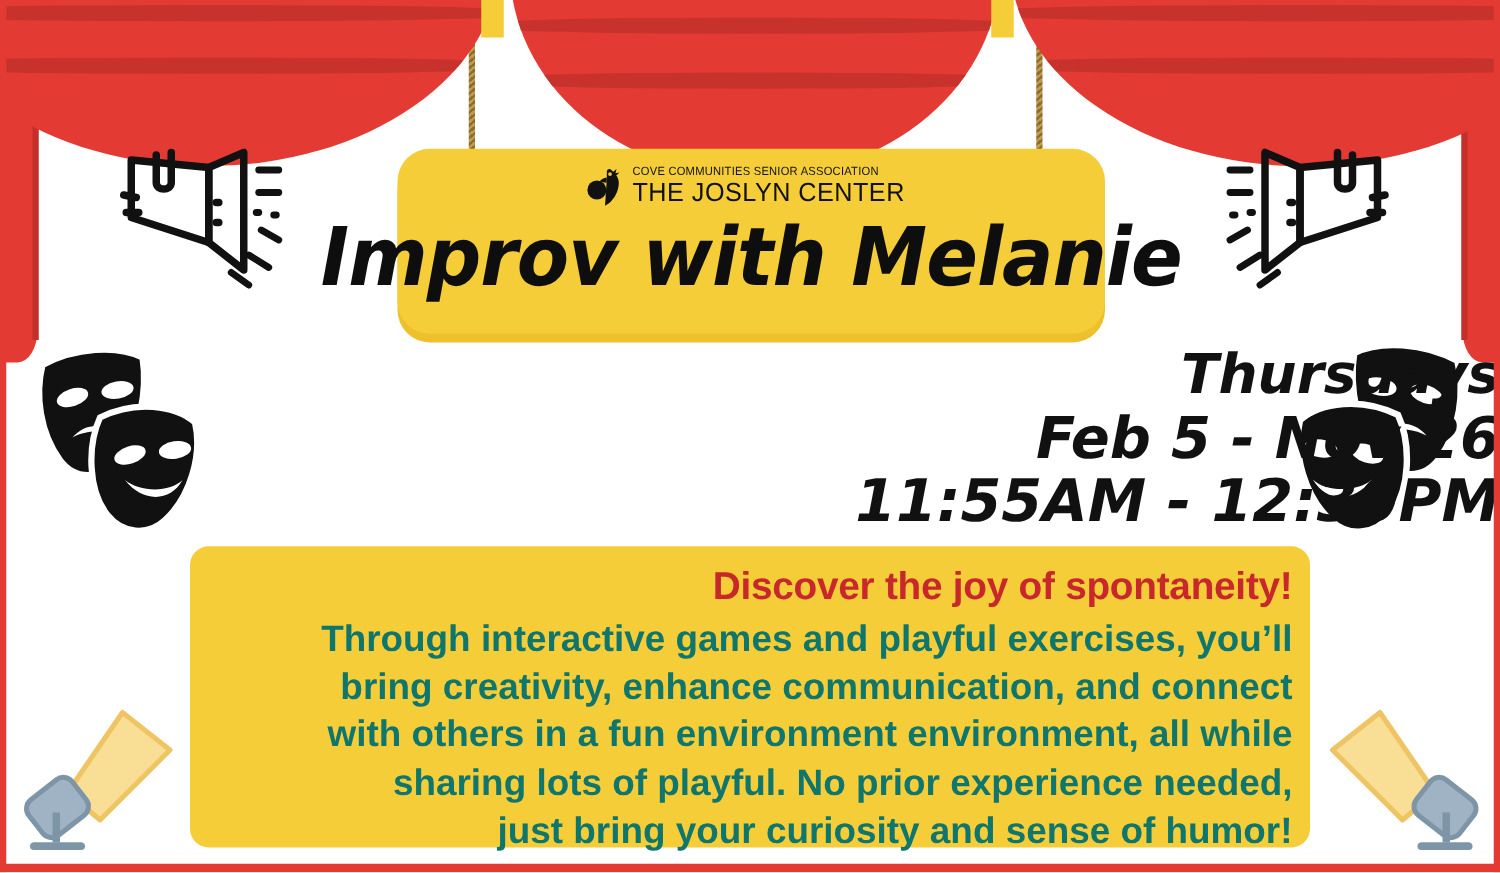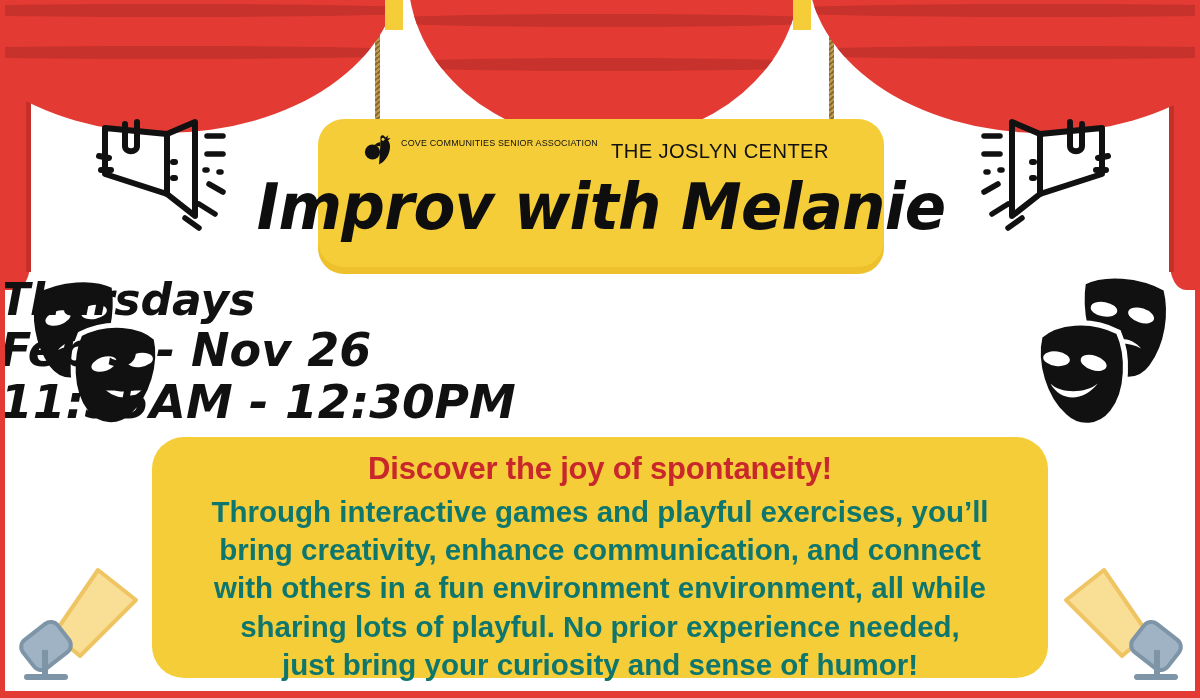--- a/index.html
+++ b/index.html
@@ -119,21 +119,21 @@
   }
 
   
   #logo {
     display: flex;
     align-items: center;
     gap: 7px;
     height: 40px;
   }
   #logo-mark { width: 30px; height: 32px; flex: none; }
-  #logo-text { display: flex; flex-direction: row; line-height: 1; }
+  #logo-text { display: flex; flex-direction: column; line-height: 1; }
   #logo-line-top {
     font-size: 9.5px;
     letter-spacing: 0.2px;
     font-weight: 400;
     color: #111111;
     font-family: "Liberation Sans Narrow", "Liberation Sans", sans-serif;
     transform: scaleX(0.94);
     transform-origin: left center;
     white-space: nowrap;
   }
@@ -161,45 +161,45 @@
     white-space: nowrap;
     transform: scaleY(1.06);
   }
 
   
   #schedule {
     position: absolute;
     left: 0;
     top: 278px;
     width: 1200px;
-    text-align: left;
+    text-align: right;
     z-index: 20;
     font-family: "DejaVu Sans", sans-serif;
     font-style: italic;
     font-weight: bold;
     color: #111111;
     line-height: 1.02;
   }
   .sched-line { white-space: nowrap; }
   #sched-day   { font-size: 44px; letter-spacing: 0px; }
   #sched-dates { font-size: 46px; letter-spacing: 0px; margin-top: 4px; }
   #sched-time  { font-size: 47px; letter-spacing: 0px; margin-top: 4px; }
 
   
   #description-box {
     position: absolute;
     left: 152px;
     top: 437px;
     width: 896px;
     height: 241px;
     background: #F5CD38;
-    border-radius: 32px;
+    border-radius: 15px;
     z-index: 20;
     padding: 12px 14px 0 14px;
-    text-align: center;
+    text-align: right;
   }
   #desc-headline {
     color: #C8282B;
     font-size: 31px;
     font-weight: bold;
     font-family: "Liberation Sans Narrow", "Liberation Sans", sans-serif;
     letter-spacing: -0.2px;
     line-height: 1.28;
     white-space: nowrap;
   }

